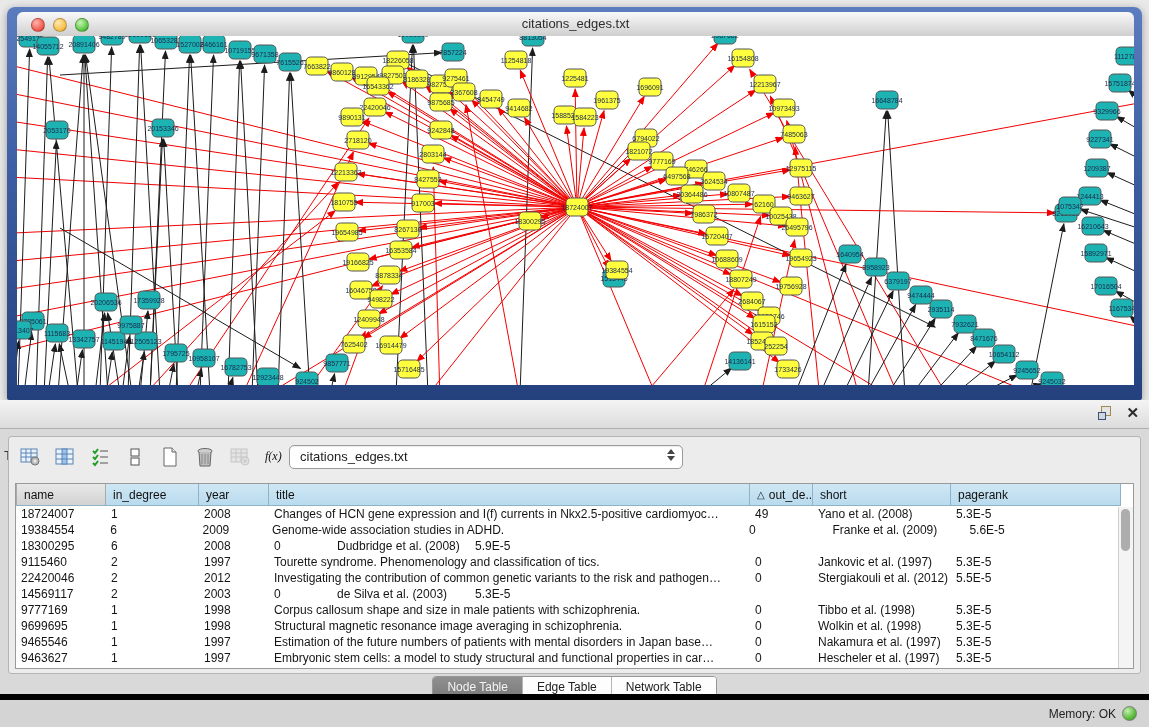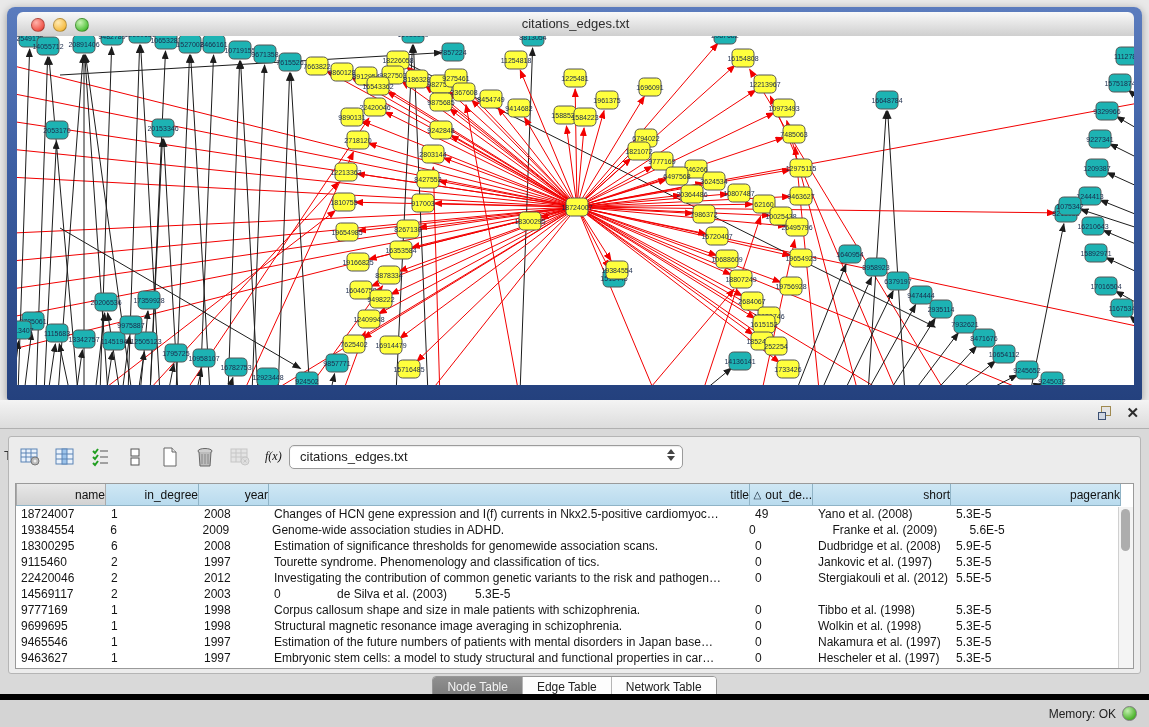--- a/index.html
+++ b/index.html
@@ -41,21 +41,21 @@
   #combo-text{position:absolute;left:10px;top:3px;font-size:13px;color:#1d1d1d;}
   #combo-arrows{position:absolute;right:7px;top:3px;display:flex;flex-direction:column;gap:2px;}
   #combo-arrows i{display:block;width:0;height:0;border-left:4px solid transparent;border-right:4px solid transparent;}
   #combo-arrows .up{border-bottom:5px solid #444;}
   #combo-arrows .dn{border-top:5px solid #444;}
   #grid{position:absolute;left:6px;right:6px;top:46px;bottom:4px;background:#fff;
     border:1px solid #9a9a9a;overflow:hidden;}
   #grid-header{display:flex;height:22px;}
   .hcell{box-sizing:border-box;height:22px;border-right:1px solid #8fb3c6;border-bottom:1px solid #8fb3c6;
     background:linear-gradient(180deg,#cfe7f4,#b9dbee);font-size:12px;color:#111;
-    display:flex;align-items:center;justify-content:flex-end;overflow:hidden;white-space:nowrap;}
+    display:flex;align-items:center;justify-content:flex-start;overflow:hidden;white-space:nowrap;padding-left:7px;}
   .hcell.first{background:linear-gradient(180deg,#e8e8e8,#d2d2d2);border-right:1px solid #aaa;border-left:1px solid #aaa;}
   .sort-tri{margin-right:4px;font-size:10px;color:#123;}
   .brow{display:flex;height:16px;}
   .bcell{box-sizing:border-box;padding:1px 4px 0 5px;font-size:12px;color:#151515;
     overflow:hidden;white-space:nowrap;}
   #vscroll{position:absolute;top:23px;right:0;width:14px;bottom:0;background:#f4f4f4;border-left:1px solid #d0d0d0;}
   #vthumb{position:absolute;top:2px;left:2px;width:9px;height:42px;border-radius:5px;background:#adadad;}
   
   #tabs-row{position:absolute;left:0;top:276px;right:0;height:22px;display:flex;justify-content:center;}
   #seg{display:inline-flex;border:1px solid #979797;border-radius:4px;overflow:hidden;background:#fff;height:20px;}
@@ -899,21 +899,20 @@
             <div class="bcell" style="width: 70px;">2009</div>
             <div class="bcell" style="width: 481px;">Genome-wide association studies in ADHD.</div>
             <div class="bcell" style="width: 63px;">0</div>
             <div class="bcell" style="width: 138px; margin-left: 21px;">Franke et al. (2009)</div>
             <div class="bcell" style="width: 170px;">5.6E-5</div>
           </div>
           <div class="brow">
             <div class="bcell" style="width: 90px;">18300295</div>
             <div class="bcell" style="width: 93px;">6</div>
             <div class="bcell" style="width: 70px;">2008</div>
-            <div class="bcell" style="width: 481px;">Estimation of significance thresholds for genomewide association scans.</div>
             <div class="bcell" style="width: 63px;">0</div>
             <div class="bcell" style="width: 138px;">Dudbridge et al. (2008)</div>
             <div class="bcell" style="width: 170px;">5.9E-5</div>
           </div>
           <div class="brow">
             <div class="bcell" style="width: 90px;">9115460</div>
             <div class="bcell" style="width: 93px;">2</div>
             <div class="bcell" style="width: 70px;">1997</div>
             <div class="bcell" style="width: 481px;">Tourette syndrome. Phenomenology and classification of tics.</div>
             <div class="bcell" style="width: 63px;">0</div>

